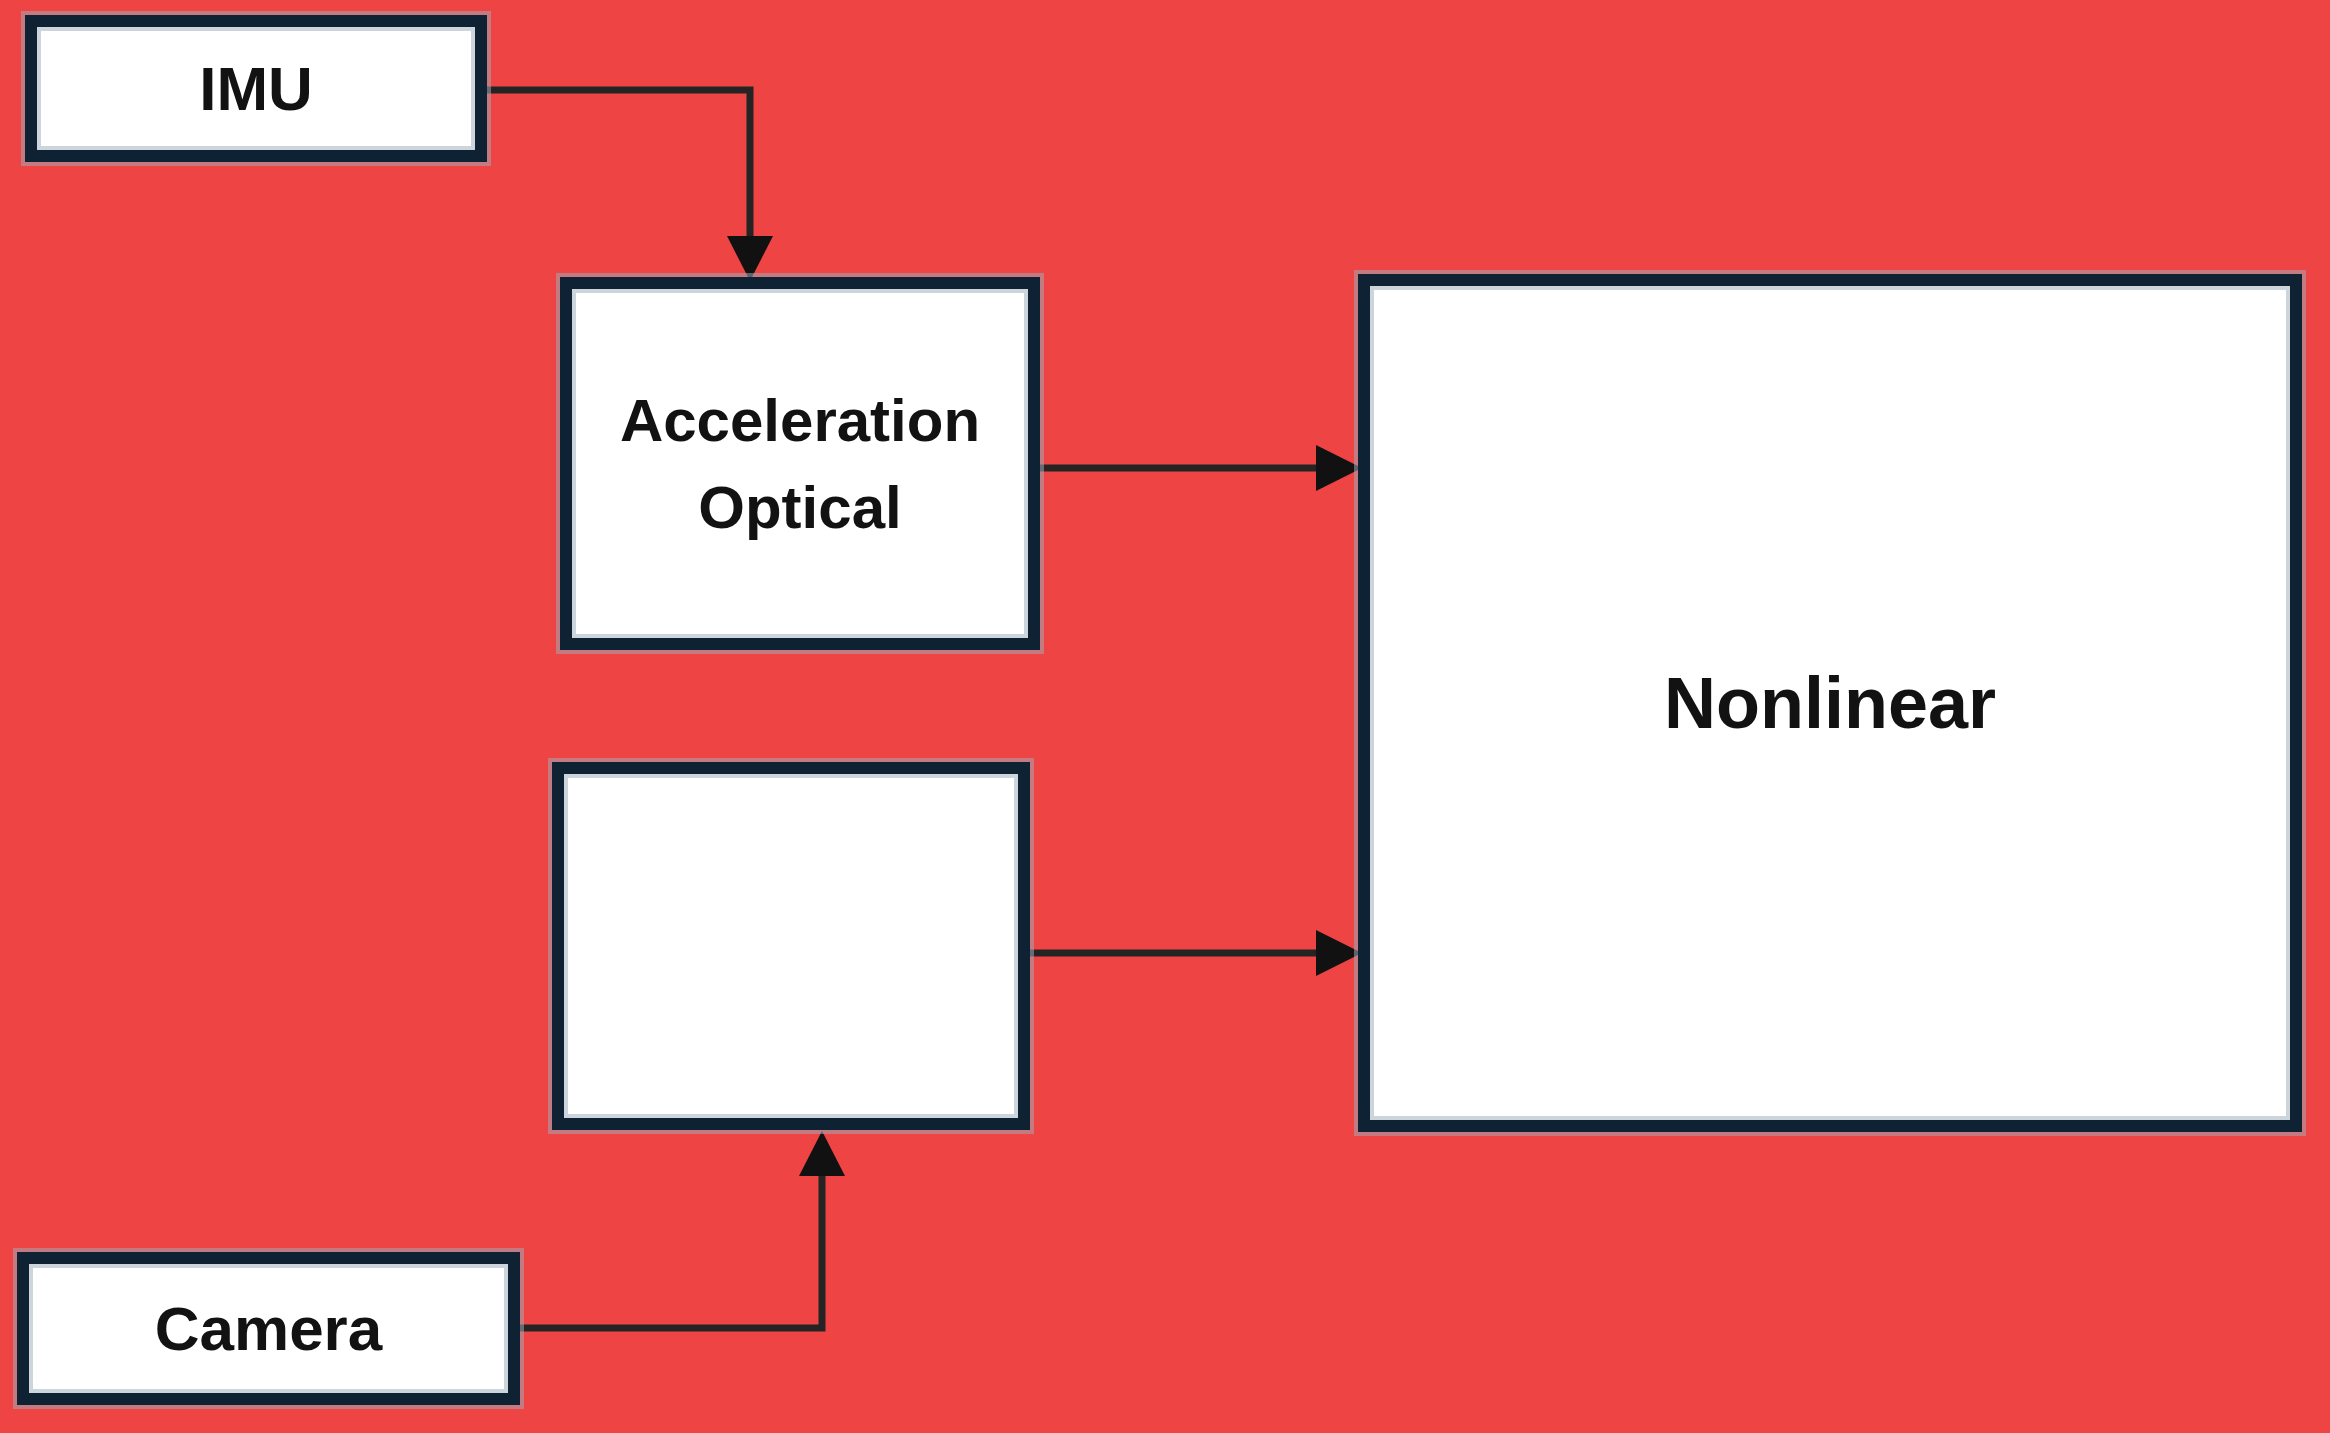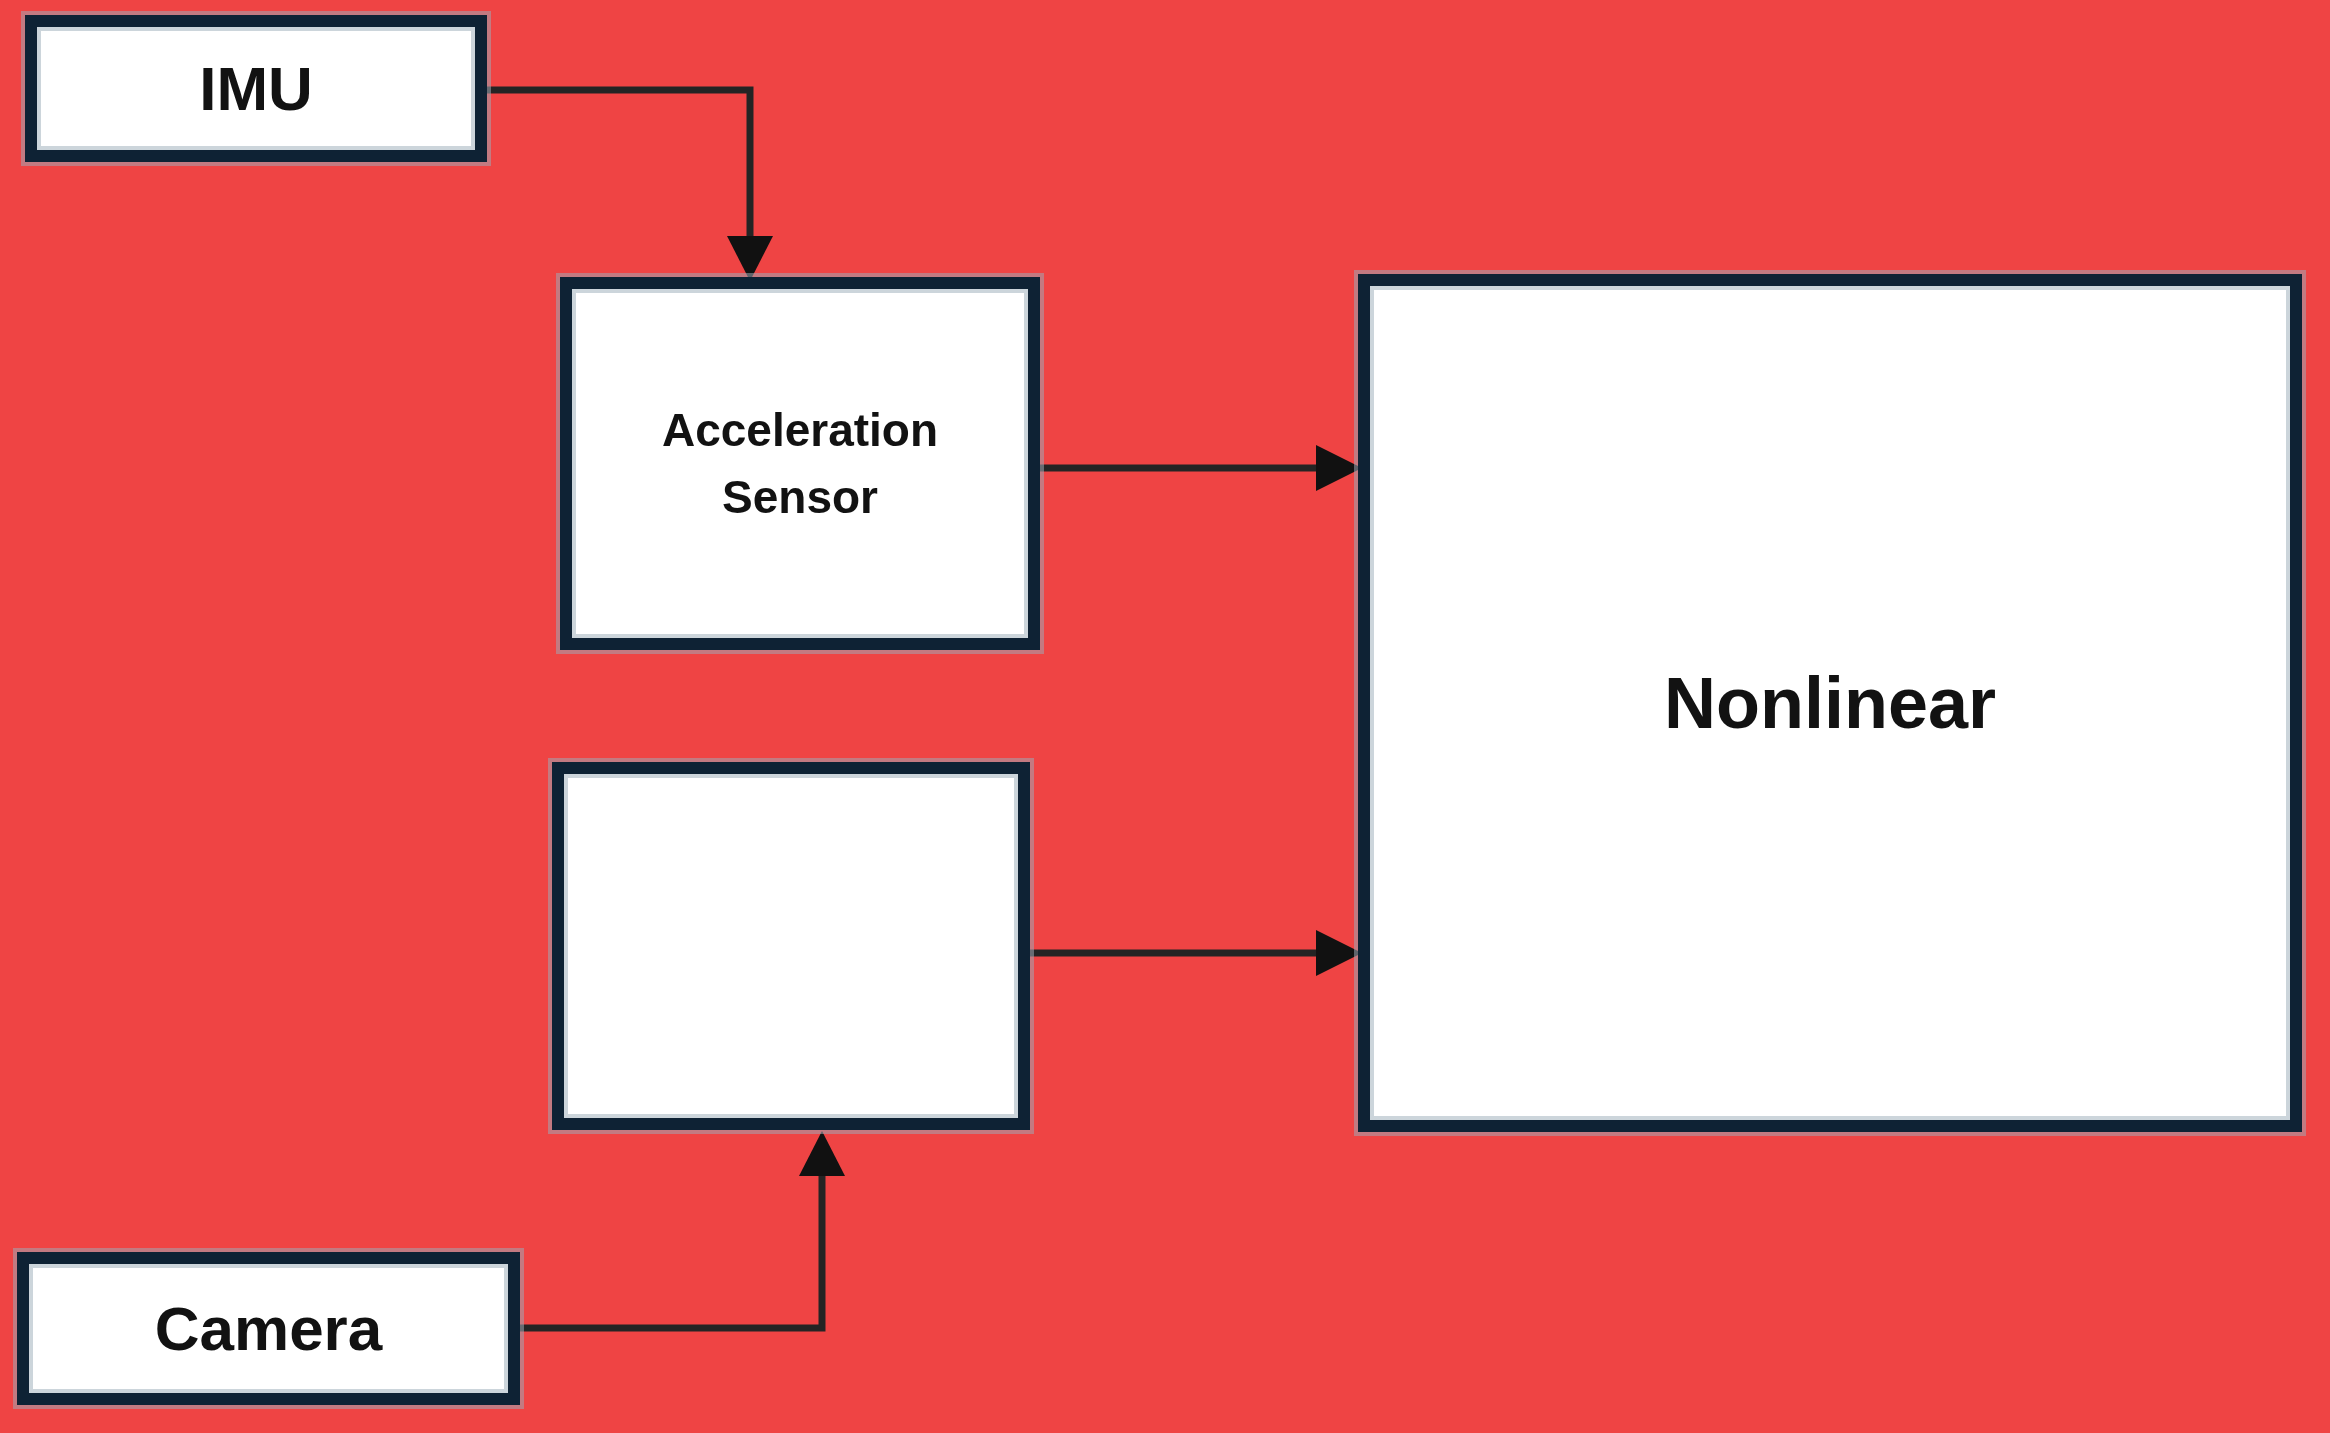--- a/index.html
+++ b/index.html
@@ -31,21 +31,21 @@
     font-weight: bold;
   }
   .node .line {
     display: block;
     white-space: nowrap;
   }
   
   .node-imu    { left: 25px;   top: 15px;   width: 462px; height: 147px; font-size: 62px; }
   .node-camera { left: 17px;   top: 1252px; width: 503px; height: 153px; font-size: 62px; }
   
-  .node-accel   { left: 560px; top: 277px;  width: 480px; height: 373px; font-size: 46px; line-height: 1.45; justify-content: center; }
+  .node-accel   { left: 560px; top: 277px;  width: 480px; height: 373px; font-size: 60px; line-height: 1.45; justify-content: center; }
   .node-optical { left: 552px; top: 762px;  width: 478px; height: 368px; font-size: 62px; line-height: 1.45; }
   
   .node-observer { left: 1358px; top: 274px; width: 944px; height: 858px; font-size: 72px; line-height: 1.5; }
 
   .arrows {
     position: absolute;
     left: 0;
     top: 0;
     width: 2330px;
     height: 1433px;
@@ -79,21 +79,21 @@
       <polygon points="822,1131 799,1176 845,1176" fill="#111111"></polygon>
     </g>
   </svg>
 
   <div class="node node-imu">
     <span class="line">IMU</span>
   </div>
 
   <div class="node node-accel">
     <span class="line">Acceleration</span>
-    <span class="line">Sensor</span>
+    <span class="line">Optical</span>
   </div>
 
   <div class="node node-optical">
   </div>
 
   <div class="node node-camera">
     <span class="line">Camera</span>
   </div>
 
   <div class="node node-observer">

